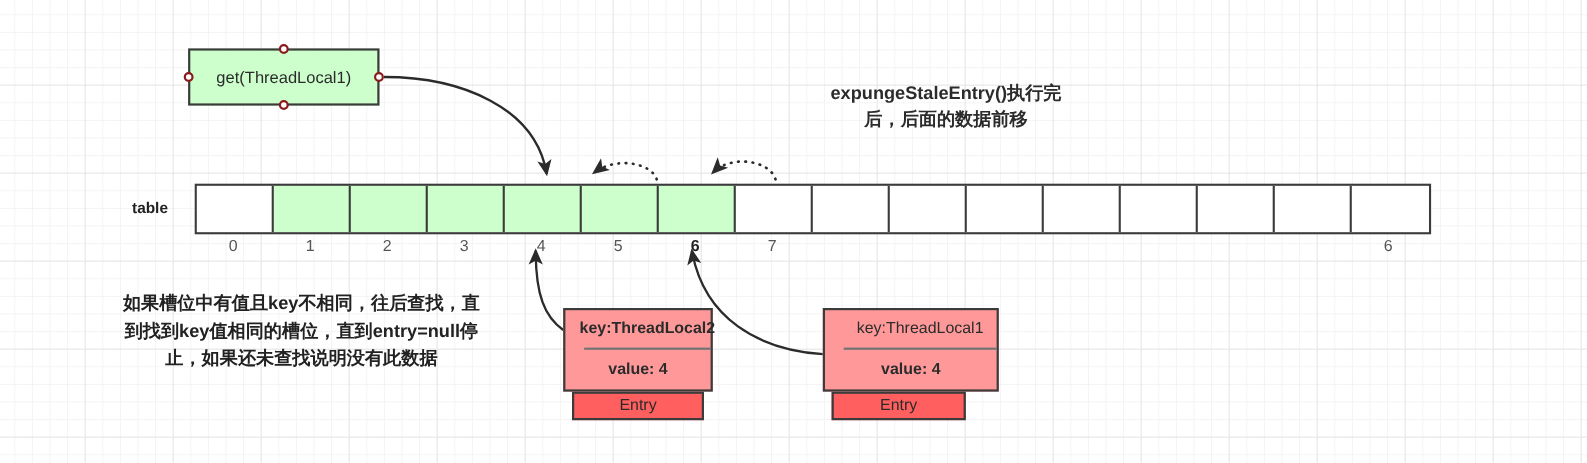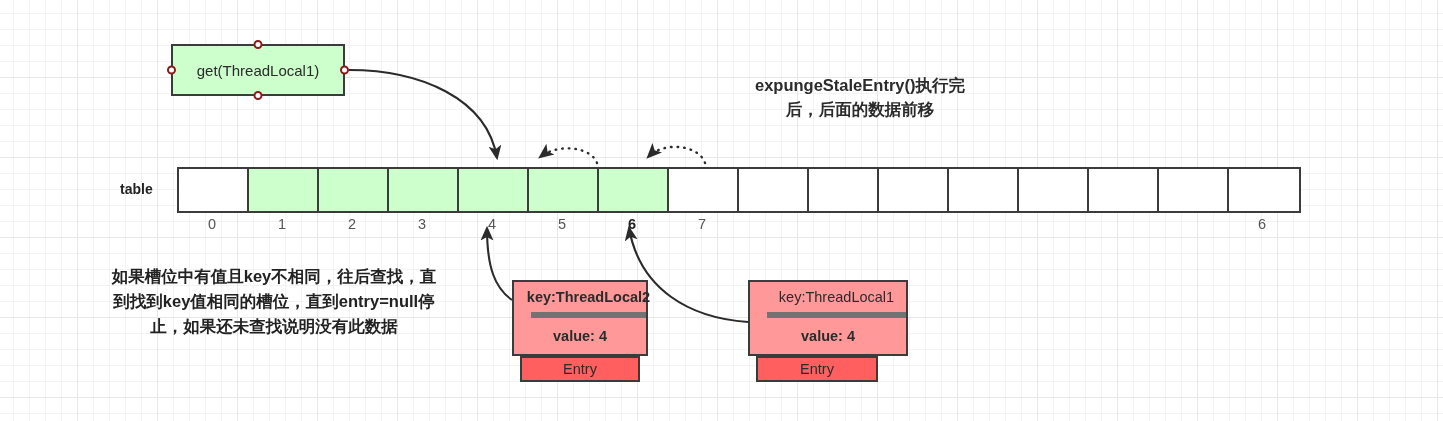--- a/index.html
+++ b/index.html
@@ -168,21 +168,21 @@
   .entry-obj .entry-cell {
     height: 36px;
     display: flex;
     align-items: center;
     justify-content: center;
     font-size: 14.5px;
     color: #2b2b2b;
     box-sizing: border-box;
   }
   .entry-obj .entry-cell.key-row {
-    border-bottom: 6px solid #737373;
+    border-bottom: 2px solid #737373;
     margin-left: 17px;
   }
   .entry-obj .entry-cell.bold { font-weight: bold; }
 
   #entry-left  { left: 512px; top: 280px; }
   #entry-right { left: 748px; top: 280px; }
   #entry-right .entry-body { width: 160px; }
   #entry-right .entry-tag  { left: 8px; width: 122px; }
 </style>
 </head>

